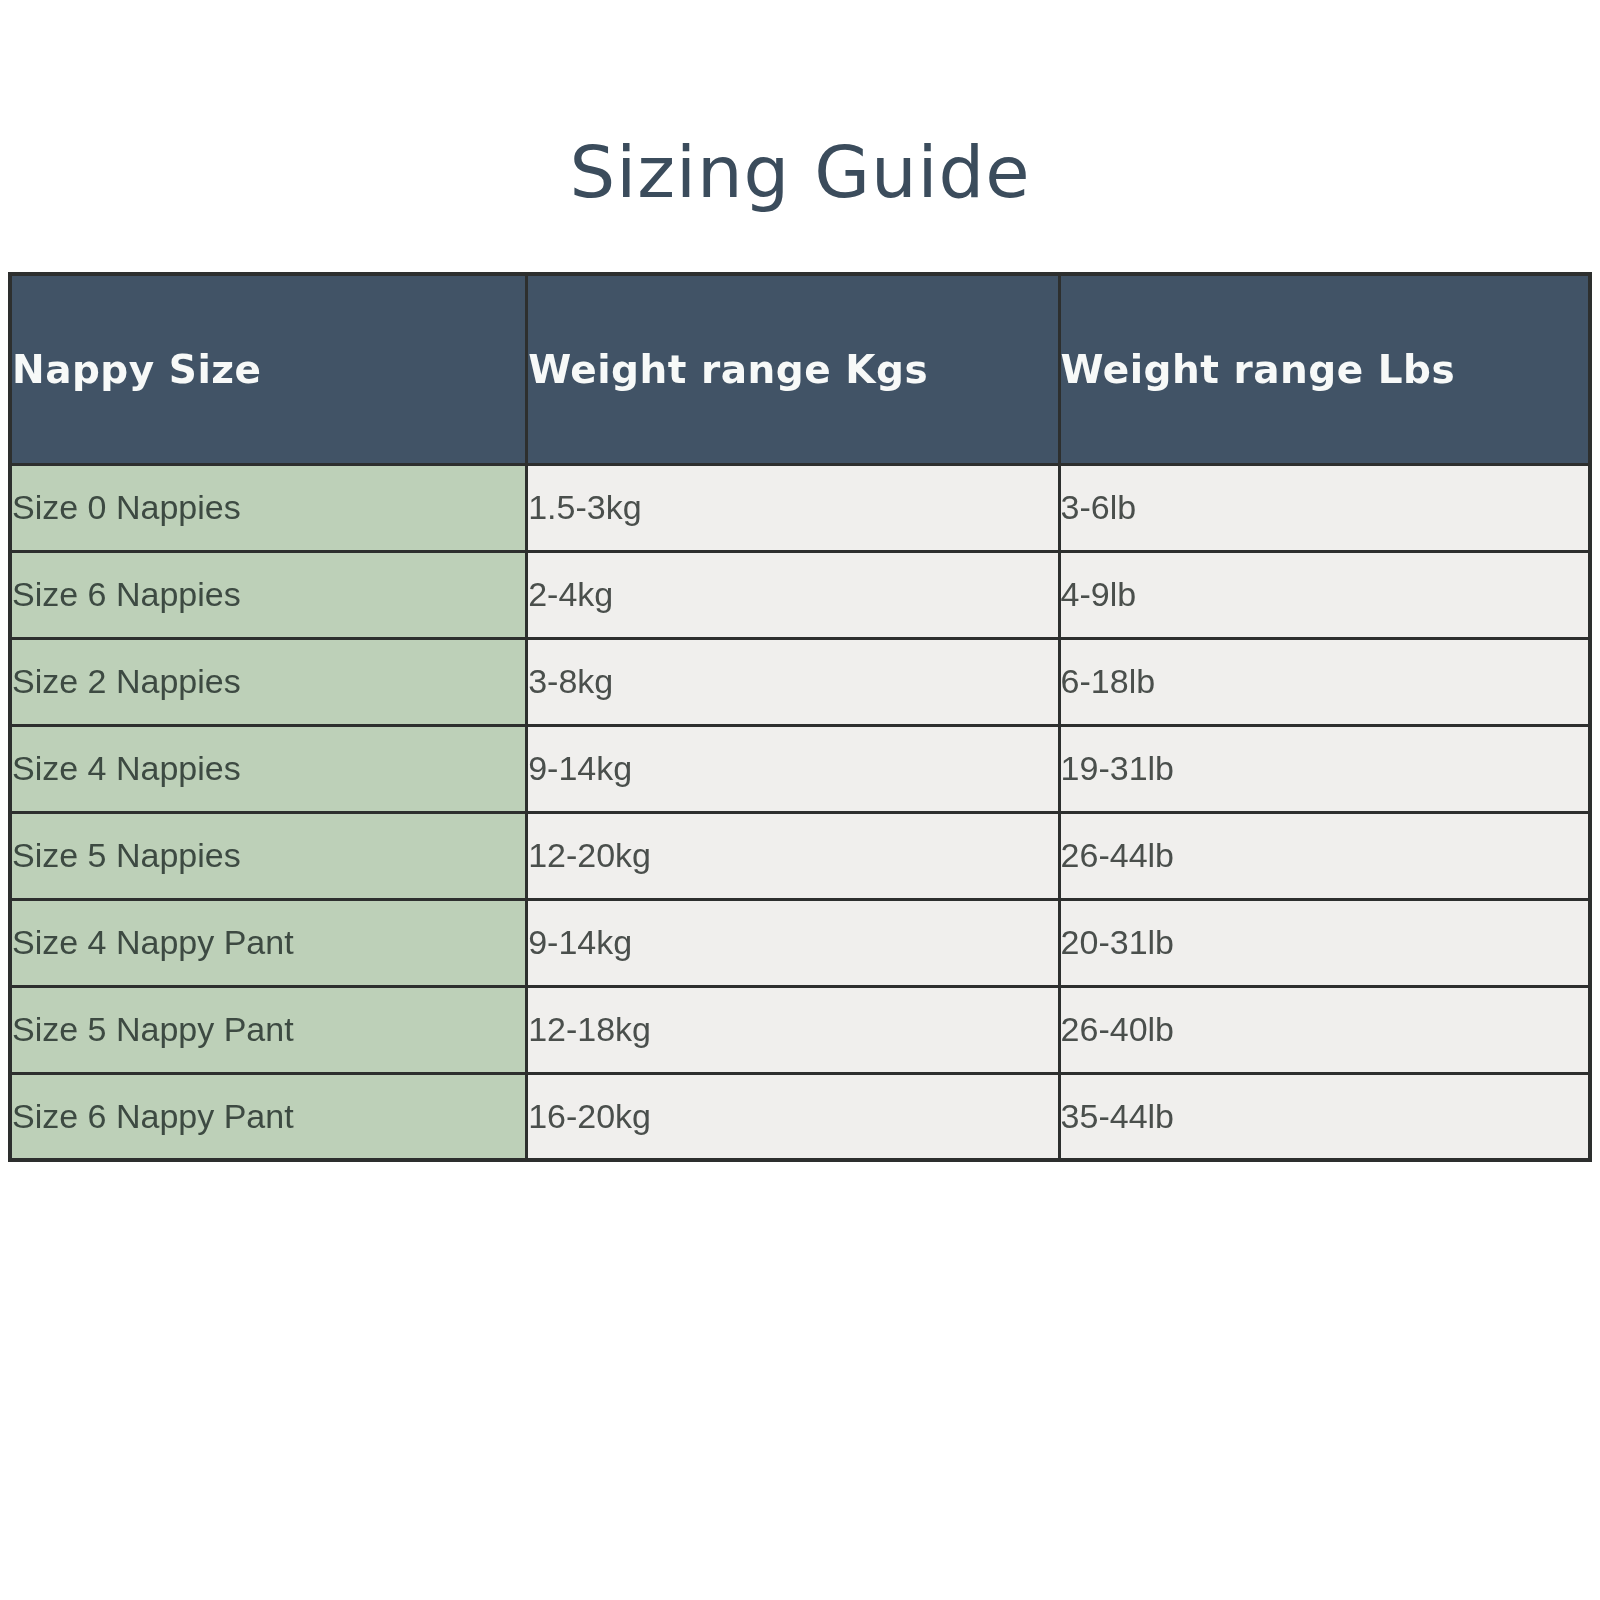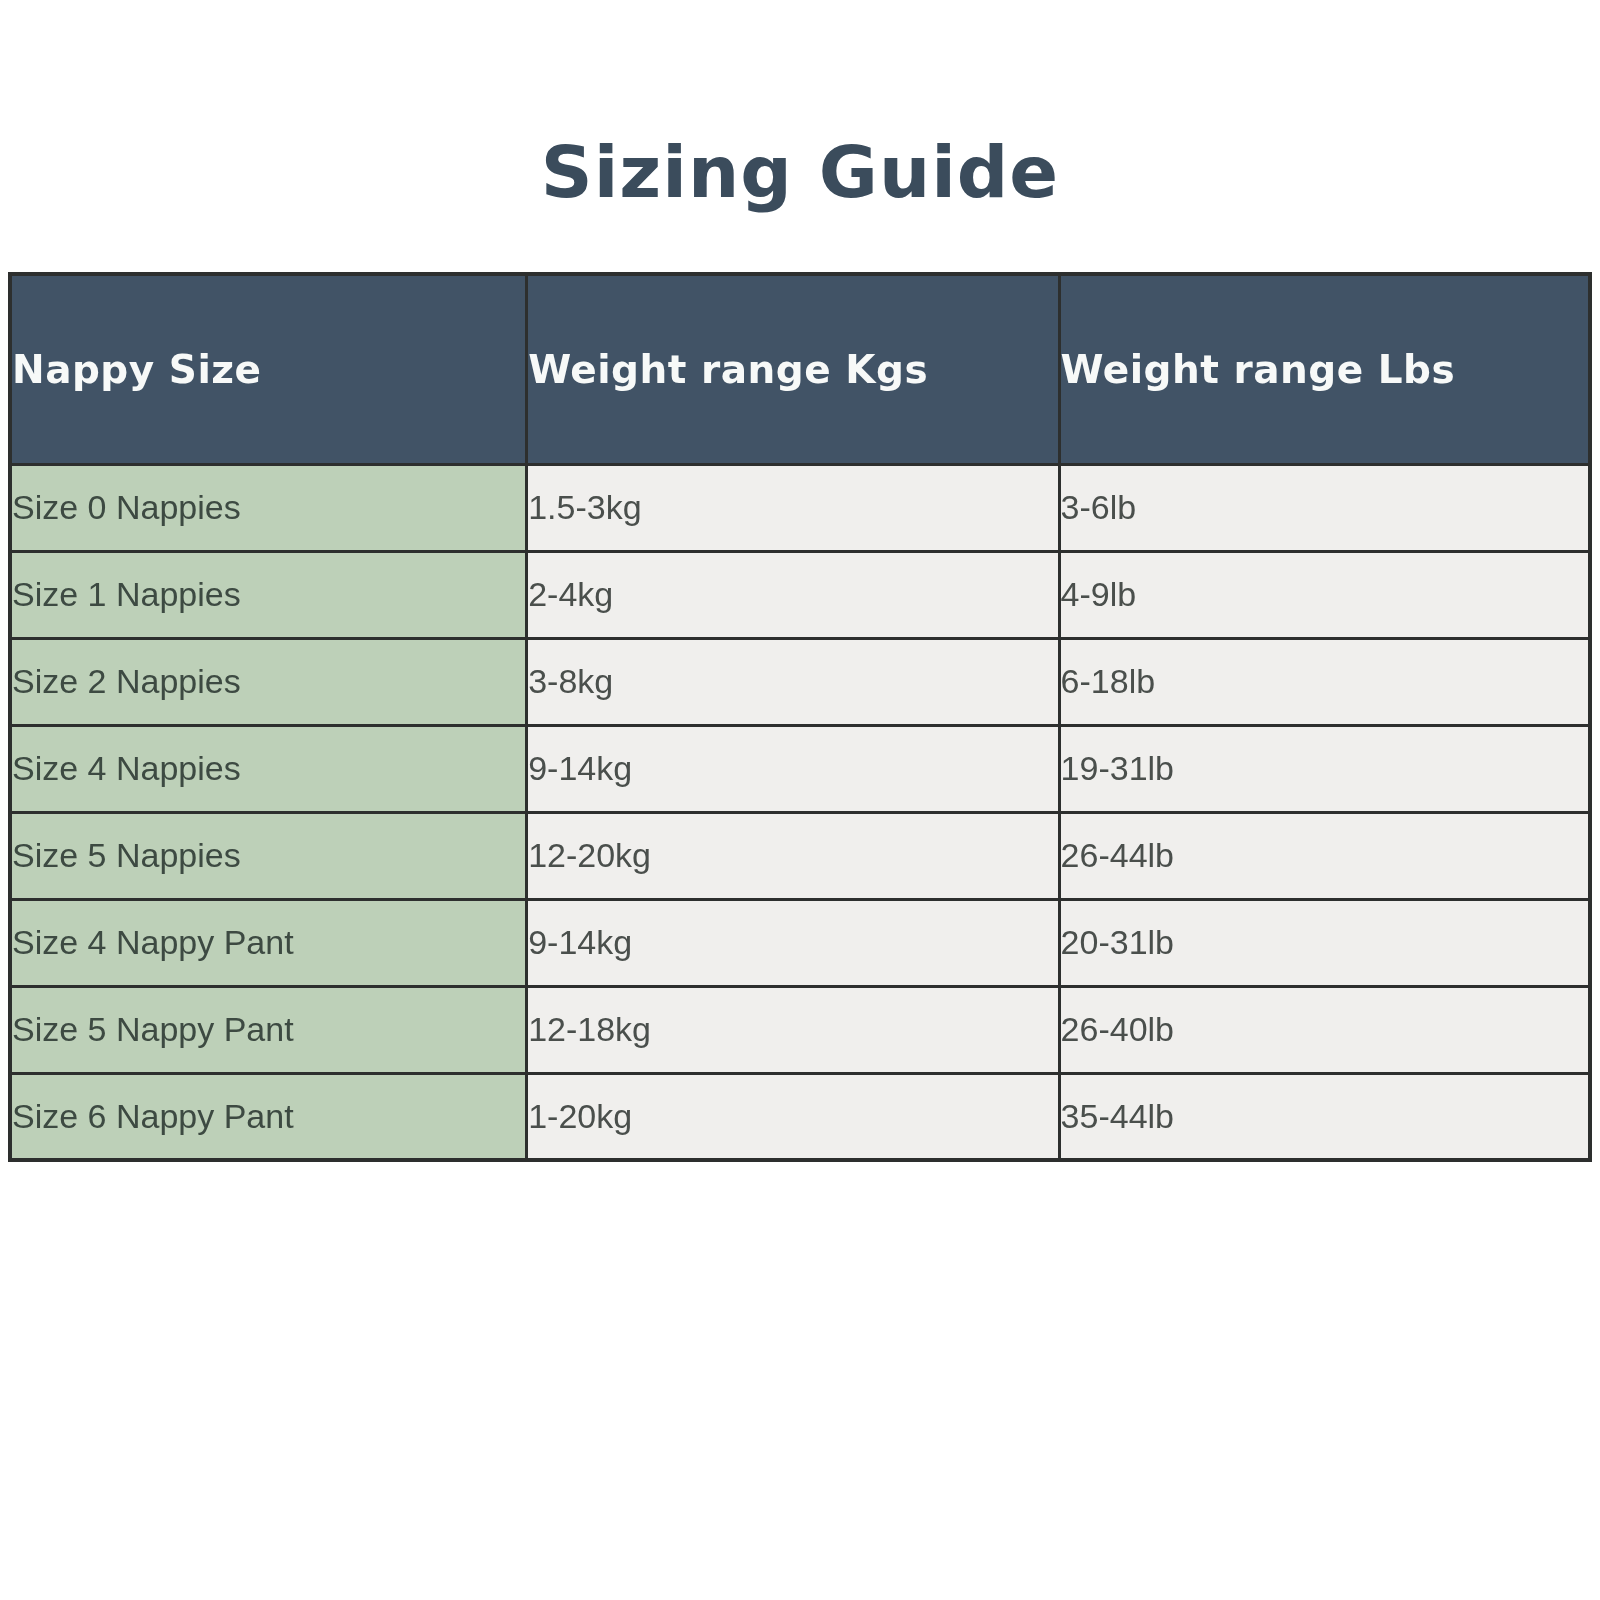--- a/index.html
+++ b/index.html
@@ -19,21 +19,21 @@
     background:var(--page-bg);
     font-family:"Liberation Sans", sans-serif;
     position:relative;
     overflow:hidden;
   }
   .title{
     position:absolute;
     top:130px;left:0;right:0;
     text-align:center;
     font-family:"DejaVu Sans", sans-serif;
-    font-weight:700;
+    font-weight:400;
     font-size:72px;
     letter-spacing:1px;
     color:var(--title-text);
   }
   table.sizing{
     position:absolute;
     top:272px;left:8px;
     width:1584px;
     border-collapse:collapse;
     table-layout:fixed;
@@ -83,21 +83,21 @@
     <th>Nappy Size</th>
     <th>Weight range Kgs</th>
     <th>Weight range Lbs</th>
   </tr>
   <tr class="body-row">
     <td class="label-cell">Size 0 Nappies</td>
     <td class="value-cell">1.5-3kg</td>
     <td class="value-cell">3-6lb</td>
   </tr>
   <tr class="body-row">
-    <td class="label-cell">Size 1 Nappies</td>
+    <td class="label-cell">Size 6 Nappies</td>
     <td class="value-cell">2-4kg</td>
     <td class="value-cell">4-9lb</td>
   </tr>
   <tr class="body-row">
     <td class="label-cell">Size 2 Nappies</td>
     <td class="value-cell">3-8kg</td>
     <td class="value-cell">6-18lb</td>
   </tr>
   <tr class="body-row">
     <td class="label-cell">Size 4 Nappies</td>
@@ -115,17 +115,17 @@
     <td class="value-cell">9-14kg</td>
     <td class="value-cell">20-31lb</td>
   </tr>
   <tr class="body-row">
     <td class="label-cell">Size 5 Nappy Pant</td>
     <td class="value-cell">12-18kg</td>
     <td class="value-cell">26-40lb</td>
   </tr>
   <tr class="body-row">
     <td class="label-cell">Size 6 Nappy Pant</td>
-    <td class="value-cell">1-20kg</td>
+    <td class="value-cell">16-20kg</td>
     <td class="value-cell">35-44lb</td>
   </tr>
 </tbody>
   </table>
 
 </body></html>

